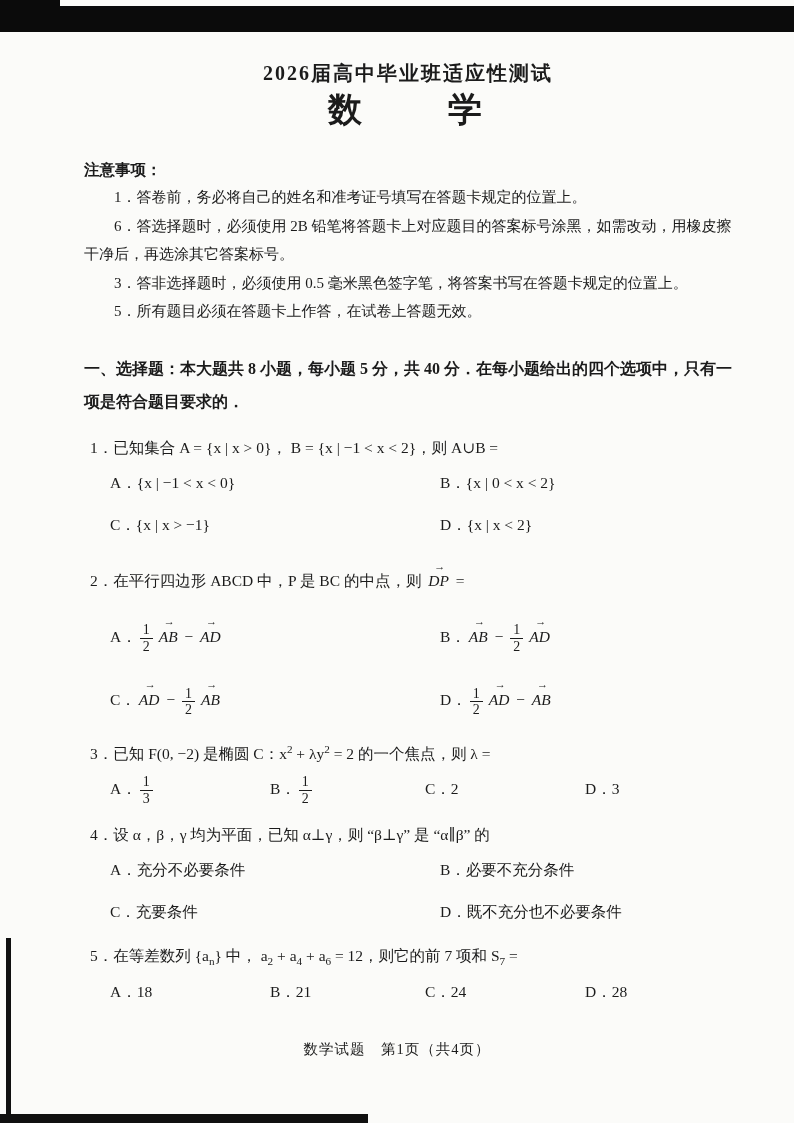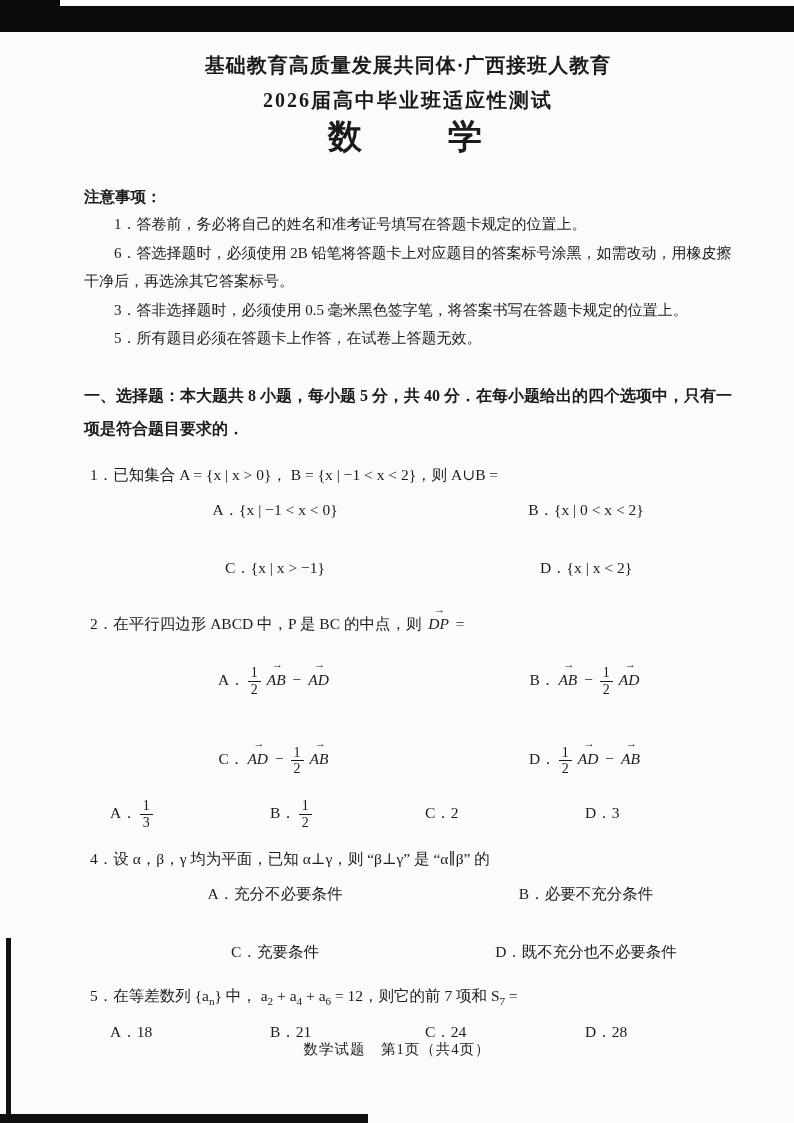--- a/index.html
+++ b/index.html
@@ -28,21 +28,21 @@
   .notices{margin-top:24px;font-size:15px;}
   .notices-title{font-weight:bold;font-size:15.5px;line-height:1.7;font-family:Liberation Serif, serif;}
   .notice{text-indent:2em;line-height:1.9;}
 
   .section-heading{margin-top:26px;font-weight:bold;font-size:16px;line-height:2.1;}
 
   .questions{font-size:15.5px;}
   .question{margin-top:15px;}
   .stem{padding-left:6px;line-height:1.8;}
   .opts{padding-left:26px;margin-top:6px;}
-  .cols2{display:grid;grid-template-columns:330px 1fr;row-gap:29px;text-align:center;}
+  .cols2{display:grid;grid-template-columns:330px 1fr;row-gap:13px;}
   .cols4{display:grid;grid-template-columns:160px 155px 160px 1fr;}
   .opt{line-height:1.9;}
 
   .footer{position:absolute;bottom:64px;left:0;width:100%;text-align:center;font-size:14.5px;letter-spacing:1px;}
 
   
   .frac{display:inline-flex;flex-direction:column;align-items:center;vertical-align:middle;line-height:1.1;font-size:0.9em;margin:0 3px;}
   .frac .fn{padding:0 3px;border-bottom:1px solid #1b1b1b;}
   .frac .fd{padding:0 3px;}
   .vec{position:relative;display:inline-block;font-style:italic;margin:9px 3px;padding-top:3px;}
@@ -54,21 +54,20 @@
 
 <div class="page">
 
   <div class="scan-top"></div>
   <div class="scan-top-notch"></div>
   <div class="scan-left"></div>
   <div class="scan-bottom"></div>
 
   <div class="content">
 
-    <div class="h-org">基础教育高质量发展共同体·广西接班人教育</div>
     <div class="h-exam">2026届高中毕业班适应性测试</div>
     <div class="h-subject">数　　学</div>
 
     <div class="notices">
       <p class="notices-title">注意事项：</p>
       <p class="notice">1．答卷前，务必将自己的姓名和准考证号填写在答题卡规定的位置上。</p>
       <p class="notice">6．答选择题时，必须使用 2B 铅笔将答题卡上对应题目的答案标号涂黑，如需改动，用橡皮擦干净后，再选涂其它答案标号。</p>
       <p class="notice">3．答非选择题时，必须使用 0.5 毫米黑色签字笔，将答案书写在答题卡规定的位置上。</p>
       <p class="notice">5．所有题目必须在答题卡上作答，在试卷上答题无效。</p>
     </div>
@@ -103,20 +102,21 @@
                 <span class="fd">2</span>
               </span><span class="vec">AB</span></span>
           <span class="opt">D．<span class="frac">
                 <span class="fn">1</span>
                 <span class="fd">2</span>
               </span><span class="vec">AD</span> − <span class="vec">AB</span></span>
         </div>
       </div>
 
       <div class="question">
+        <p class="stem">3．已知 F(0, −2) 是椭圆 C：x<sup>2</sup> + λy<sup>2</sup> = 2 的一个焦点，则 λ =</p>
         <div class="opts cols4">
           <span class="opt">A．<span class="frac">
                 <span class="fn">1</span>
                 <span class="fd">3</span>
               </span></span>
           <span class="opt">B．<span class="frac">
                 <span class="fn">1</span>
                 <span class="fd">2</span>
               </span></span>
           <span class="opt">C．2</span>

